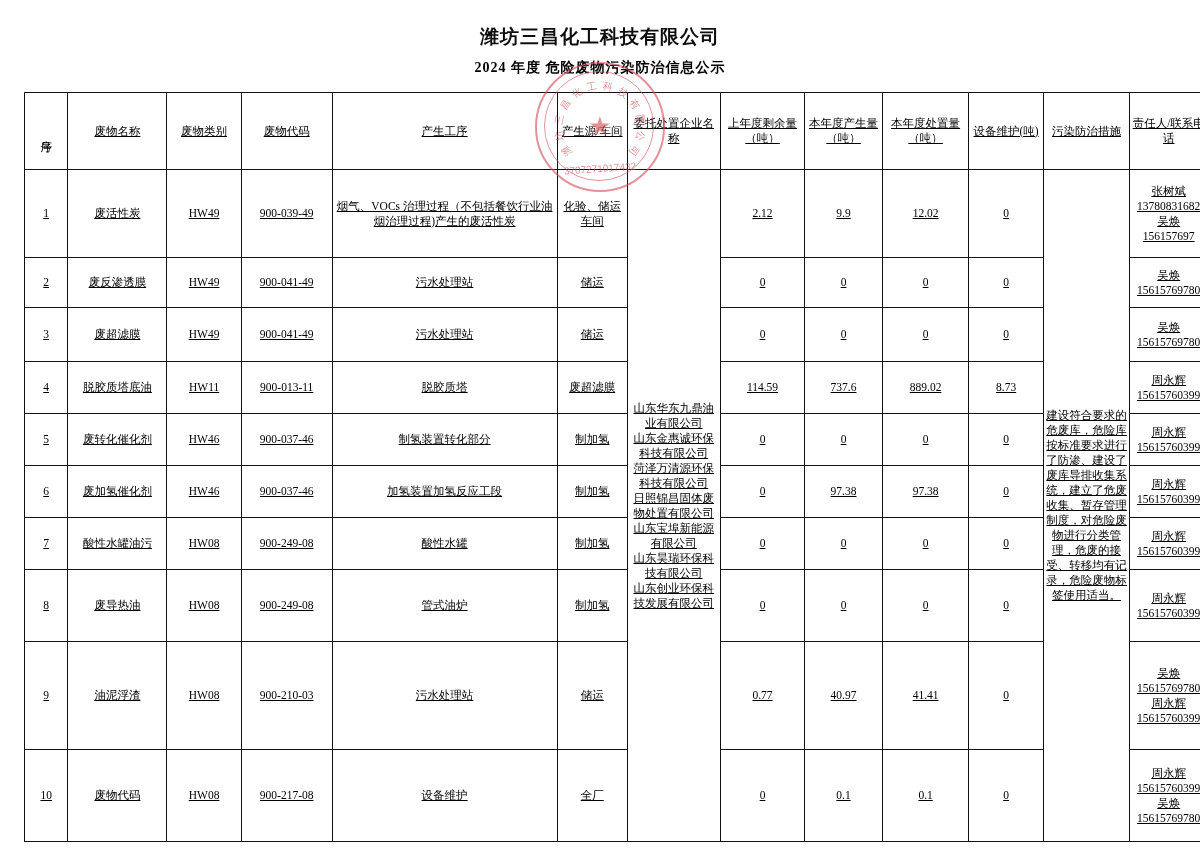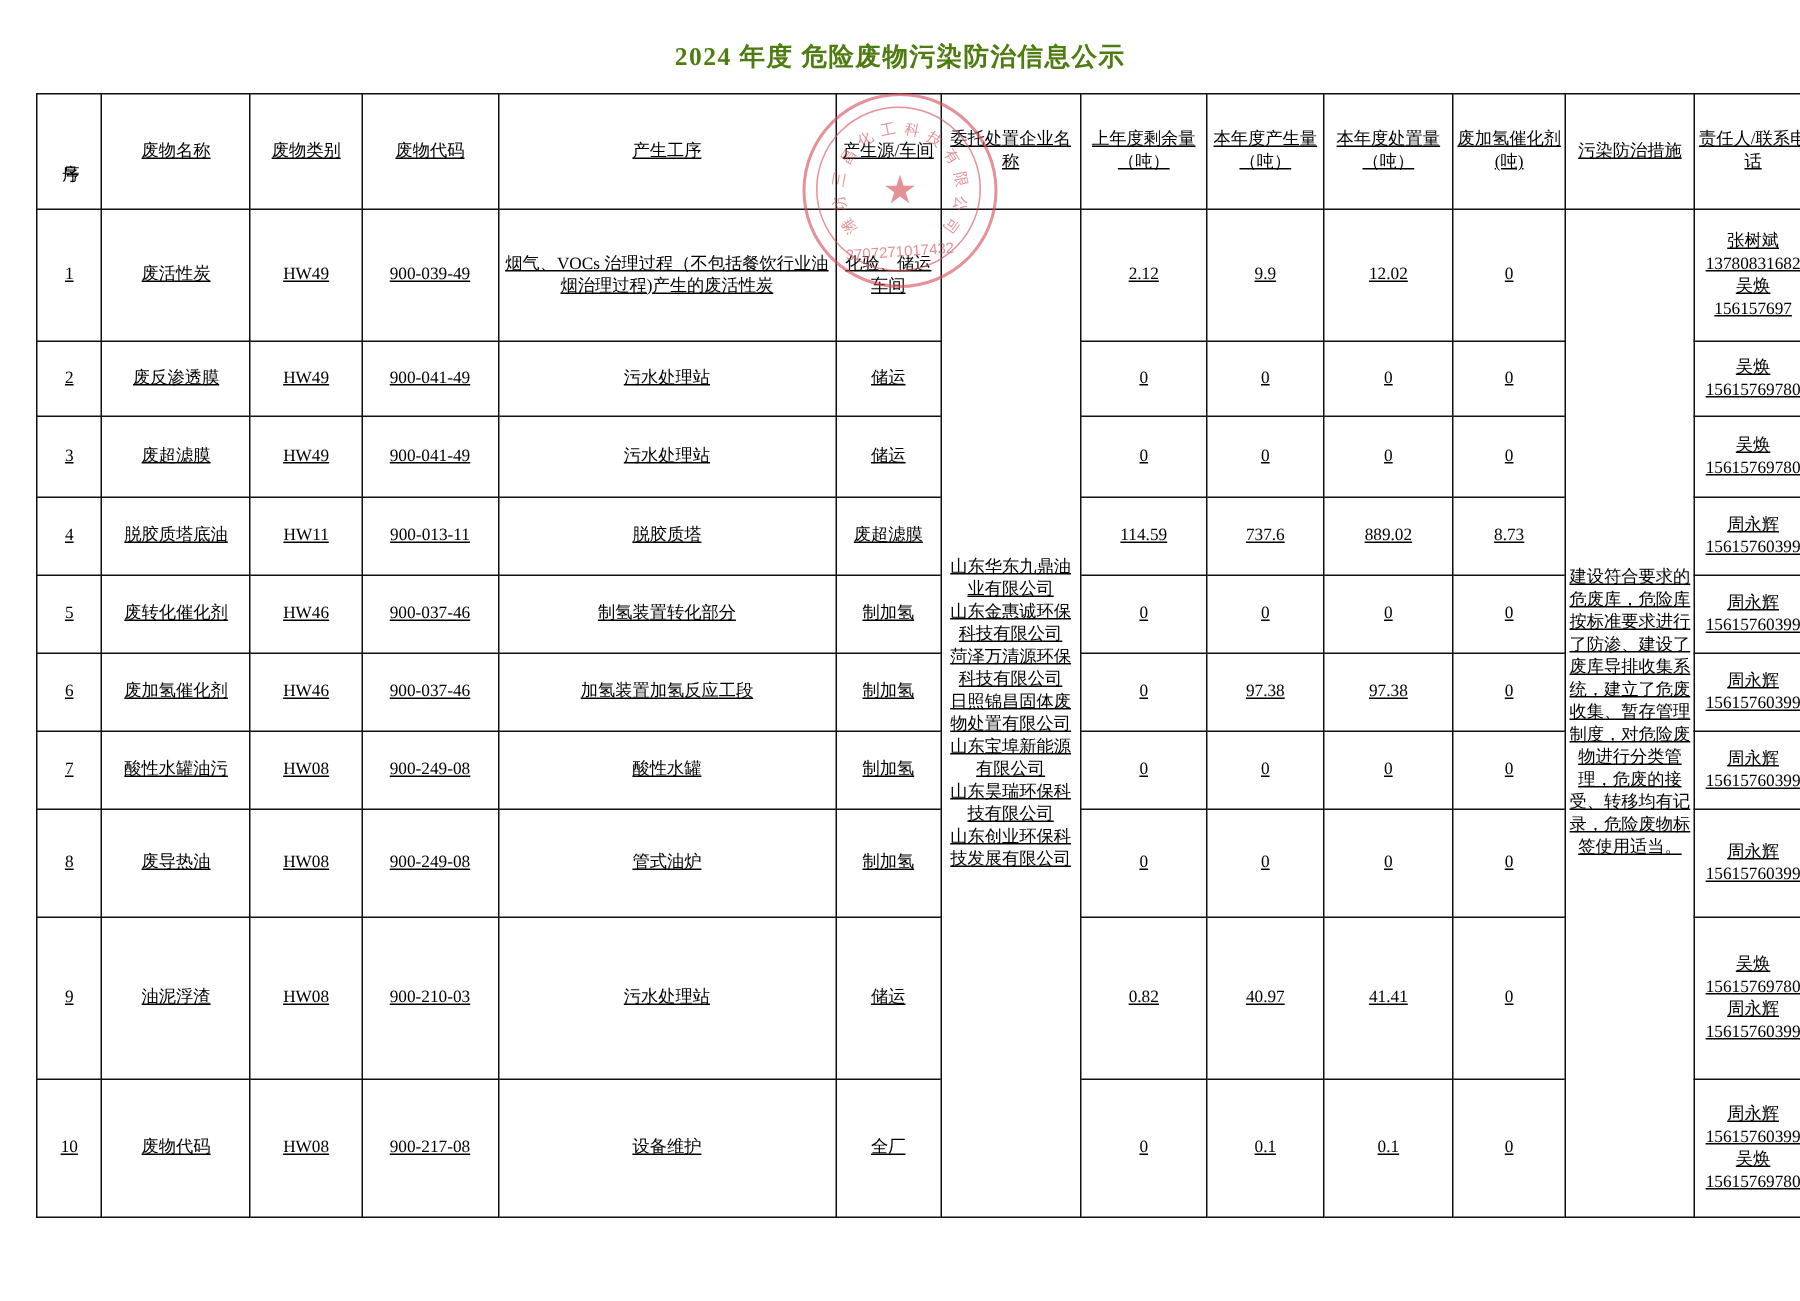--- a/index.html
+++ b/index.html
@@ -25,26 +25,26 @@
   .doc-title {
     text-align: center;
     font-size: 19px;
     font-weight: bold;
     letter-spacing: 1px;
     line-height: 30px;
     color: #0d0d0d;
   }
   .doc-subtitle {
     text-align: center;
-    font-size: 17px;
+    font-size: 14px;
     font-weight: bold;
     letter-spacing: 1px;
     line-height: 32px;
     margin-bottom: 8px;
-    color: #4d7c0f;
+    color: #000000;
   }
   table.main {
     border-collapse: collapse;
     width: 1184px;
     margin: 0 auto;
     table-layout: fixed;
     text-decoration: underline;
   }
   table.main th, table.main td {
     border: 1px solid #111;
@@ -154,20 +154,21 @@
     font-size: 10px;
     font-family: "Liberation Sans", sans-serif;
     transform: rotate(-4deg);
   }
 </style>
 </head>
 <body>
 
 <div class="page">
 
+  <div class="doc-title">潍坊三昌化工科技有限公司</div>
   <div class="doc-subtitle">2024 年度 危险废物污染防治信息公示</div>
 
   <div class="stamp">
     <div class="inner-ring"></div>
     <div class="star">★</div>
     <div class="arc-text">
         <span style="transform: rotate(-125deg) translate(-50%, -48px) rotate(0deg);">潍</span>
         <span style="transform: rotate(-102.273deg) translate(-50%, -48px) rotate(0deg);">坊</span>
         <span style="transform: rotate(-79.5455deg) translate(-50%, -48px) rotate(0deg);">三</span>
         <span style="transform: rotate(-56.8182deg) translate(-50%, -48px) rotate(0deg);">昌</span>
@@ -204,21 +205,21 @@
         <th><span class="vhead">序号</span></th>
         <th>废物名称</th>
         <th>废物类别</th>
         <th>废物代码</th>
         <th>产生工序</th>
         <th>产生源/车间</th>
         <th>委托处置企业名称</th>
         <th>上年度剩余量（吨）</th>
         <th>本年度产生量（吨）</th>
         <th>本年度处置量（吨）</th>
-        <th>废加氢催化剂(吨)</th>
+        <th>设备维护(吨)</th>
         <th>污染防治措施</th>
         <th>责任人/联系电话</th>
       </tr>
     </thead>
     <tbody>
 
       <tr style="height:88px;">
         <td>1</td>
         <td>废活性炭</td>
         <td>HW49</td>
@@ -339,21 +340,21 @@
         <td class="person-cell" style="white-space:pre-line;">周永辉15615760399</td>
       </tr>
 
       <tr style="height:108px;">
         <td>9</td>
         <td>油泥浮渣</td>
         <td>HW08</td>
         <td>900-210-03</td>
         <td class="proc-cell">污水处理站</td>
         <td>储运</td>
-        <td>0.82</td>
+        <td>0.77</td>
         <td>40.97</td>
         <td>41.41</td>
         <td>0</td>
         <td class="person-cell" style="white-space:pre-line;">吴焕15615769780
 周永辉15615760399</td>
       </tr>
 
       <tr style="height:92px;">
         <td>10</td>
         <td>废物代码</td>

